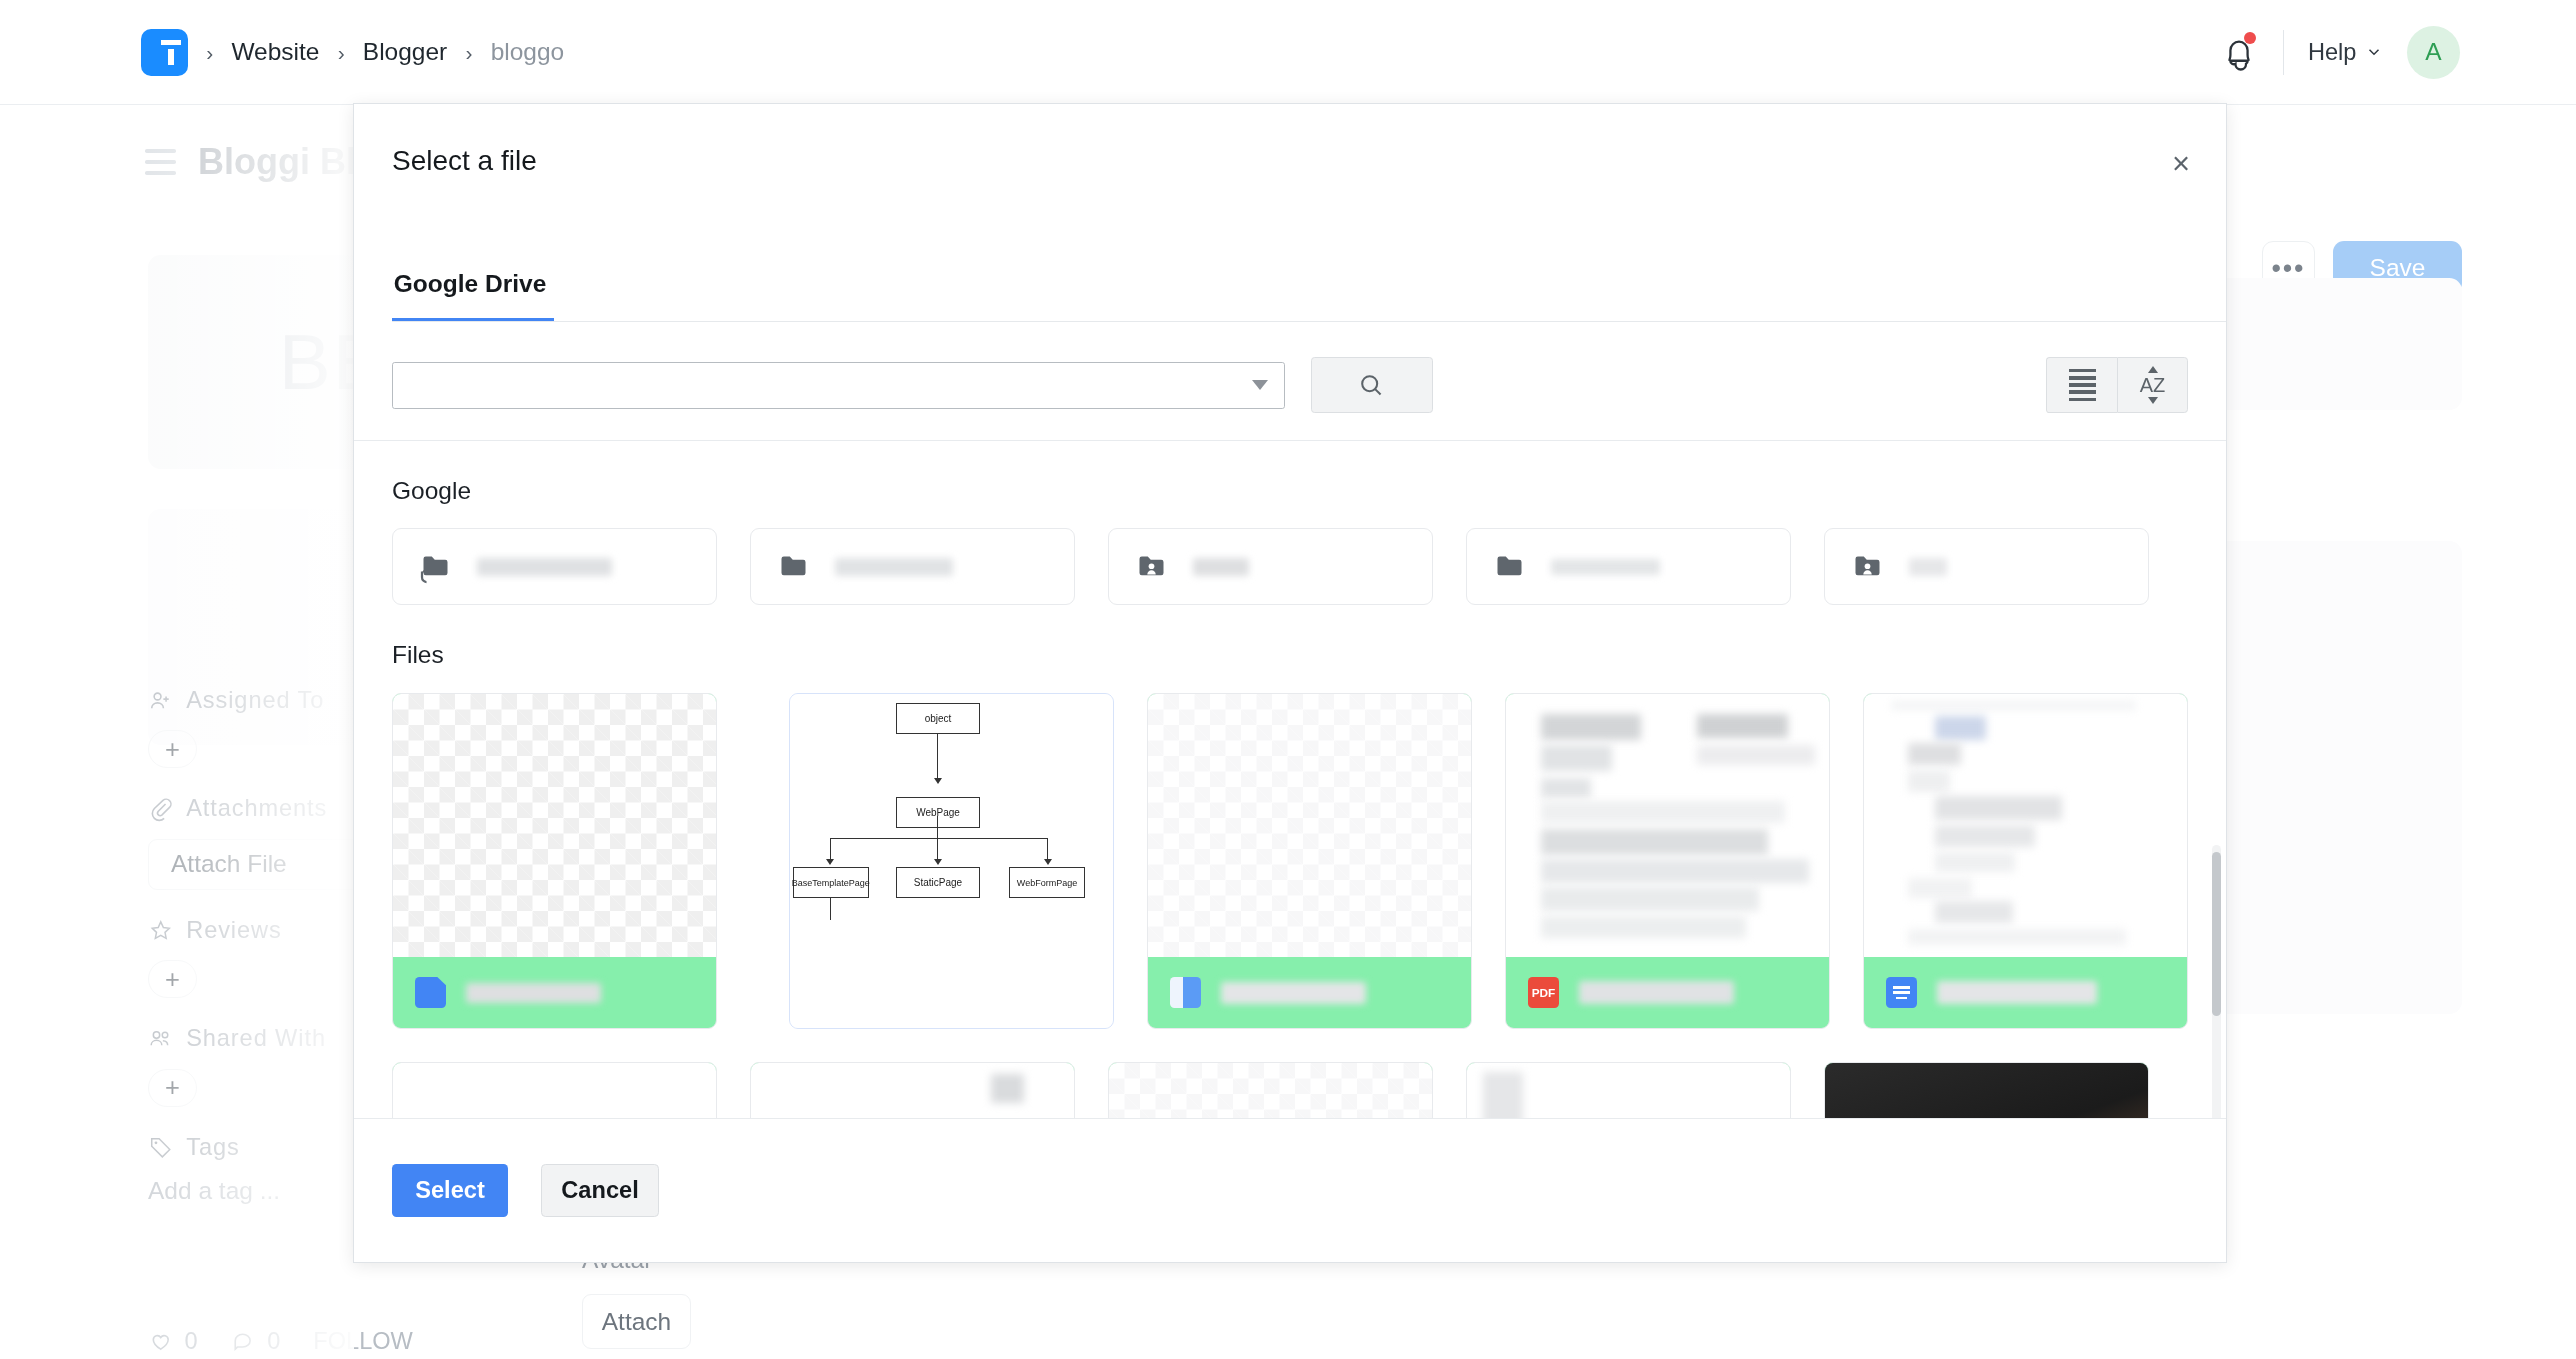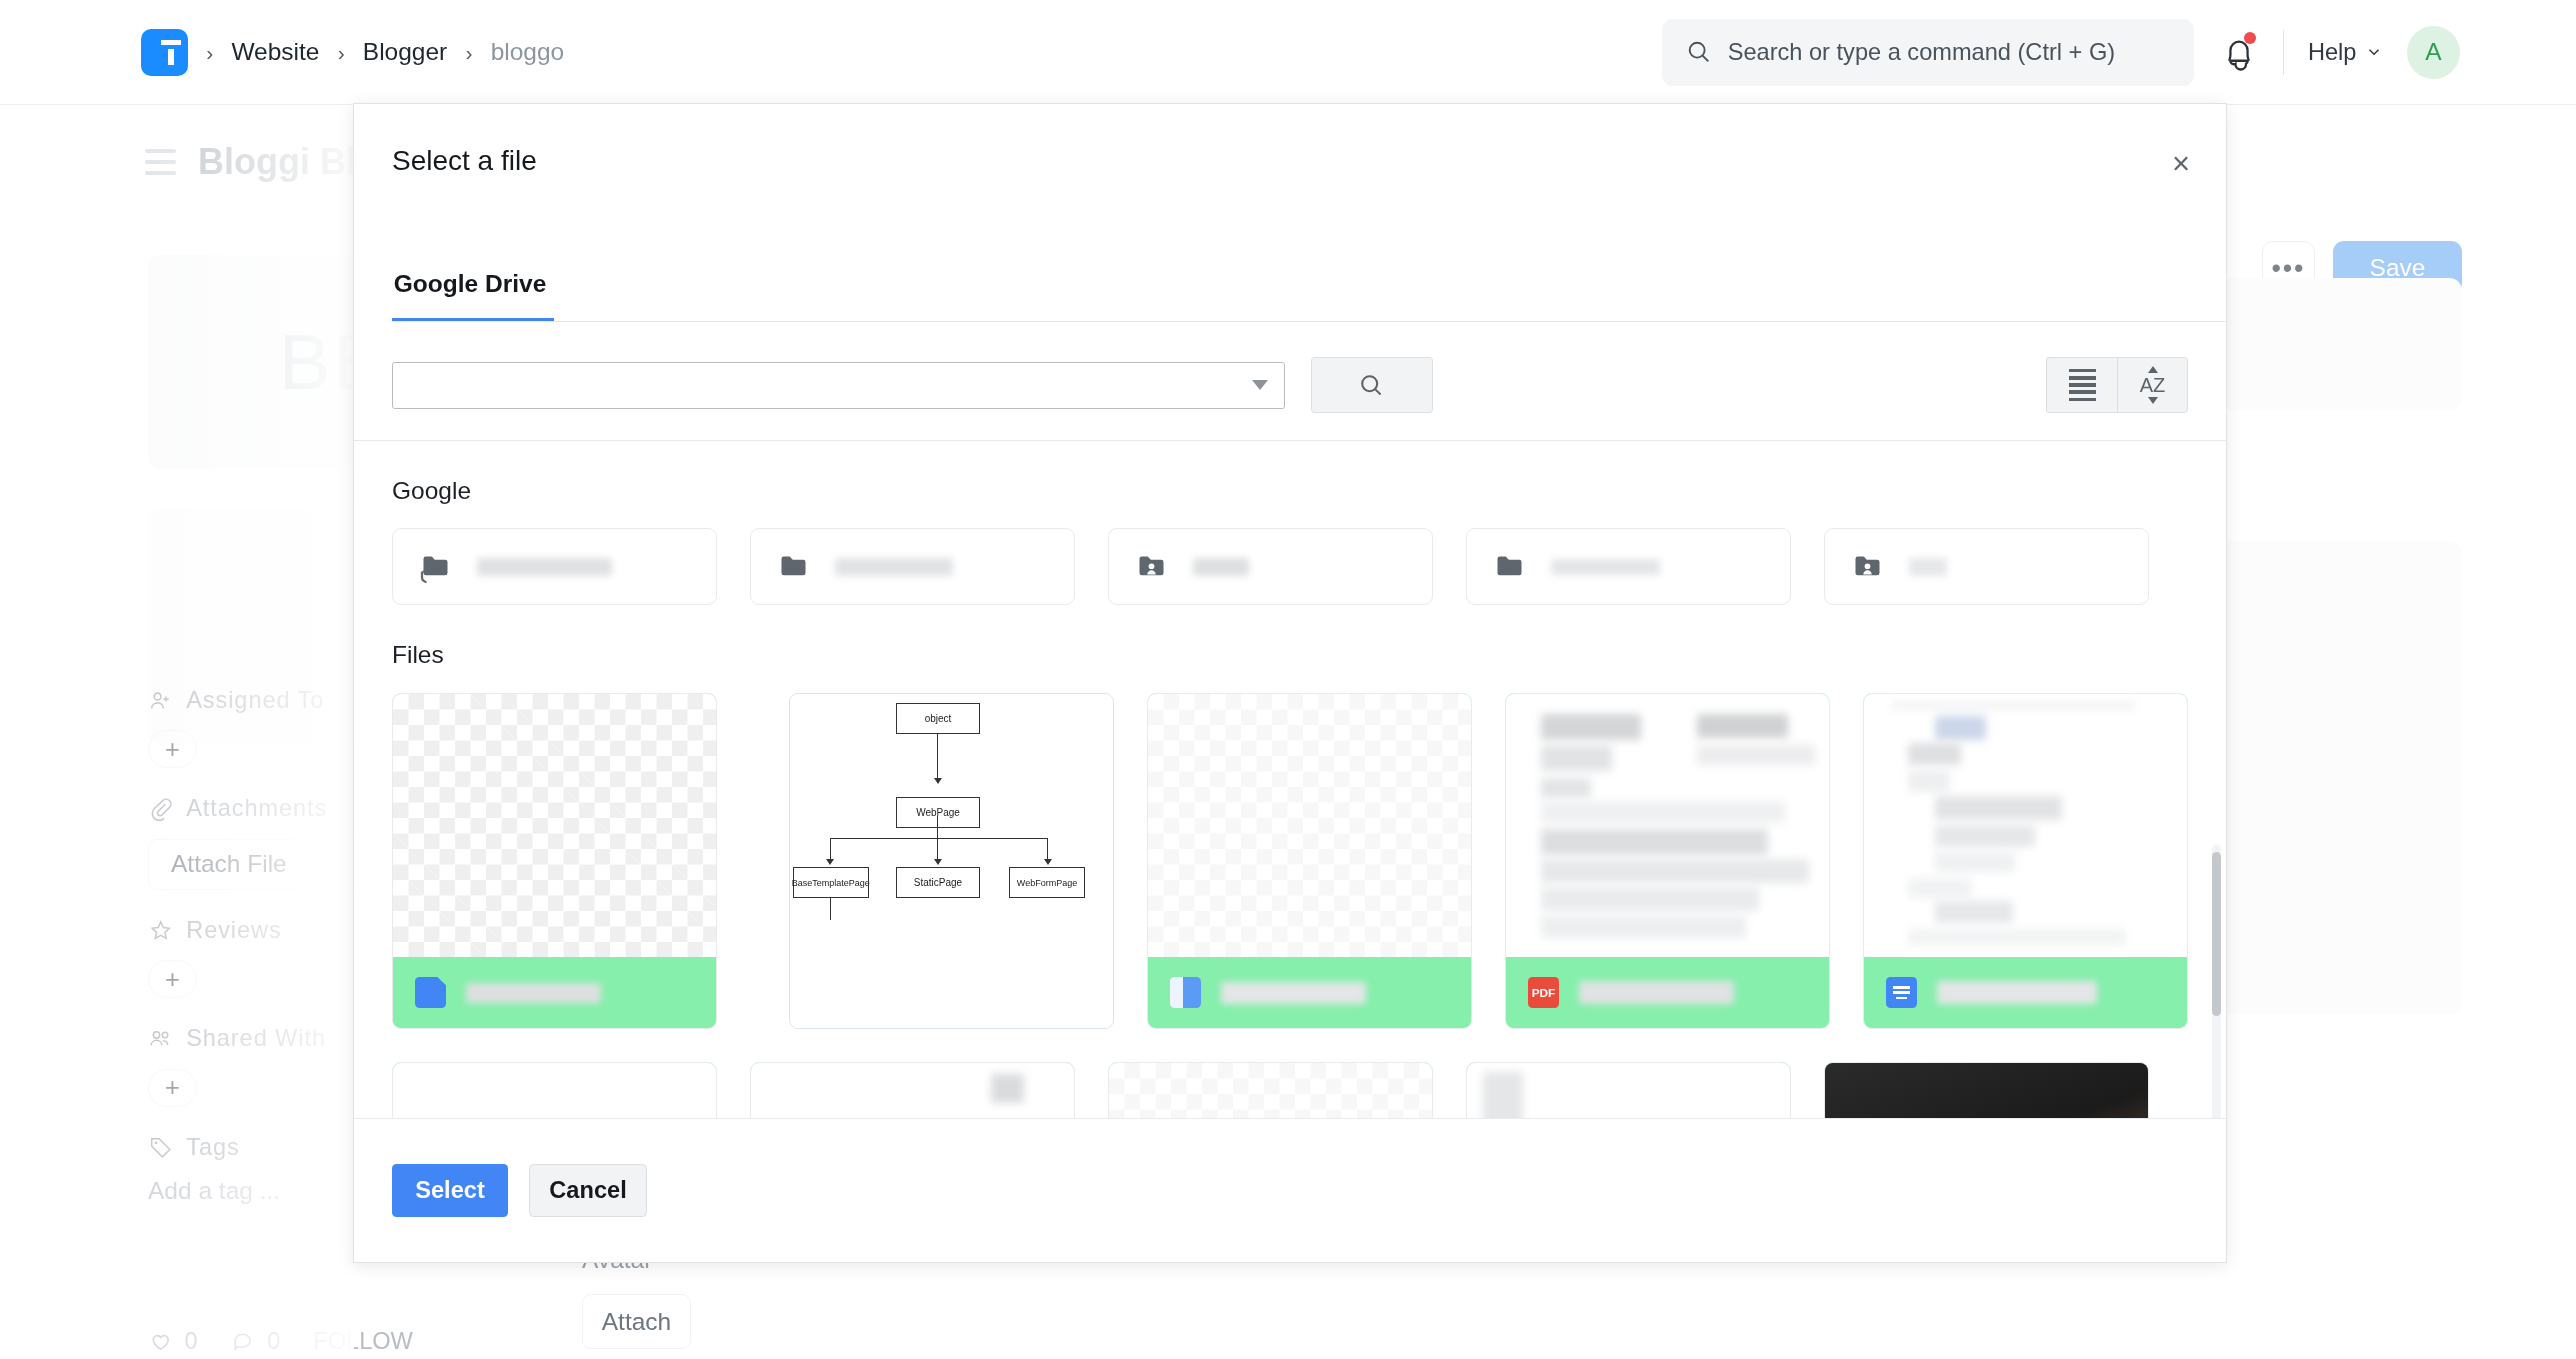--- a/index.html
+++ b/index.html
@@ -203,21 +203,21 @@
   .dbox {
     position: absolute; border: 0.9px solid #333; background: #fff;
     font-size: 10px; color: #222; display: flex; align-items: center; justify-content: center;
     font-family: "Liberation Sans", sans-serif;
   }
   .dline { position: absolute; background: #333; }
   .darrow { position:absolute; width:0;height:0;border-left:4.5px solid transparent;border-right:4.5px solid transparent;border-top:6.4px solid #333;}
   .blurdoc { position:absolute; border-radius:1.8px; filter: blur(4.5px); }
   .modal-foot {
     border-top: 0.9px solid #e8ebee; height: 144px; display: flex; align-items: center;
-    padding-left: 38px; gap: 21px; background:#fff;
+    padding-left: 38px; gap: 33px; background:#fff;
   }
   .btn-primary {
     width: 116px; height: 53px; background: #4285f4; color: #fff; border-radius: 4.5px;
     font-size: 23.6px; font-weight: bold; display: flex; align-items: center; justify-content: center;
   }
   .btn-secondary {
     width: 118px; height: 53px; background: #f2f3f4; color: #15191d; border: 0.9px solid #dcdfe2;
     border-radius: 4.5px; font-size: 23.6px; font-weight: bold; display: flex; align-items: center; justify-content: center;
   }
   .mscroll {
@@ -238,27 +238,20 @@
           <i class="b"></i>
       </div>
       <span class="crumb-sep">›</span>
       <span class="crumb">Website</span>
       <span class="crumb-sep">›</span>
       <span class="crumb">Blogger</span>
       <span class="crumb-sep">›</span>
       <span class="crumb muted">bloggo</span>
     </div>
     <div class="nav-right">
-      <div class="search-box">
-        <svg width="25.5" height="25.5" viewBox="0 0 24 24" fill="none">
-          <circle cx="10.5" cy="10.5" r="7" stroke="#4a525b" stroke-width="1.8"></circle>
-          <line x1="15.6" y1="15.6" x2="21" y2="21" stroke="#4a525b" stroke-width="1.8"></line>
-        </svg>
-        <span class="ph">Search or type a command (Ctrl + G)</span>
-      </div>
       <div class="bell-wrap">
         <svg width="42" height="42" viewBox="0 0 24 24" fill="none">
           <path d="M7 17h10a2 2 0 0 1-1 1.7V19a3 3 0 0 1-6 0v-.3A2 2 0 0 1 7 17z" stroke="#2b3239" stroke-width="1.3" fill="none"></path>
           <path d="M6.5 17c0-1 .6-1.4.6-3.5V11a4.9 4.9 0 0 1 9.8 0v2.5c0 2.1.6 2.5.6 3.5" stroke="#2b3239" stroke-width="1.3" fill="none"></path>
         </svg>
         <span class="bell-dot"></span>
       </div>
       <div class="vdiv"></div>
       <div class="help">
         <span>Help</span>

